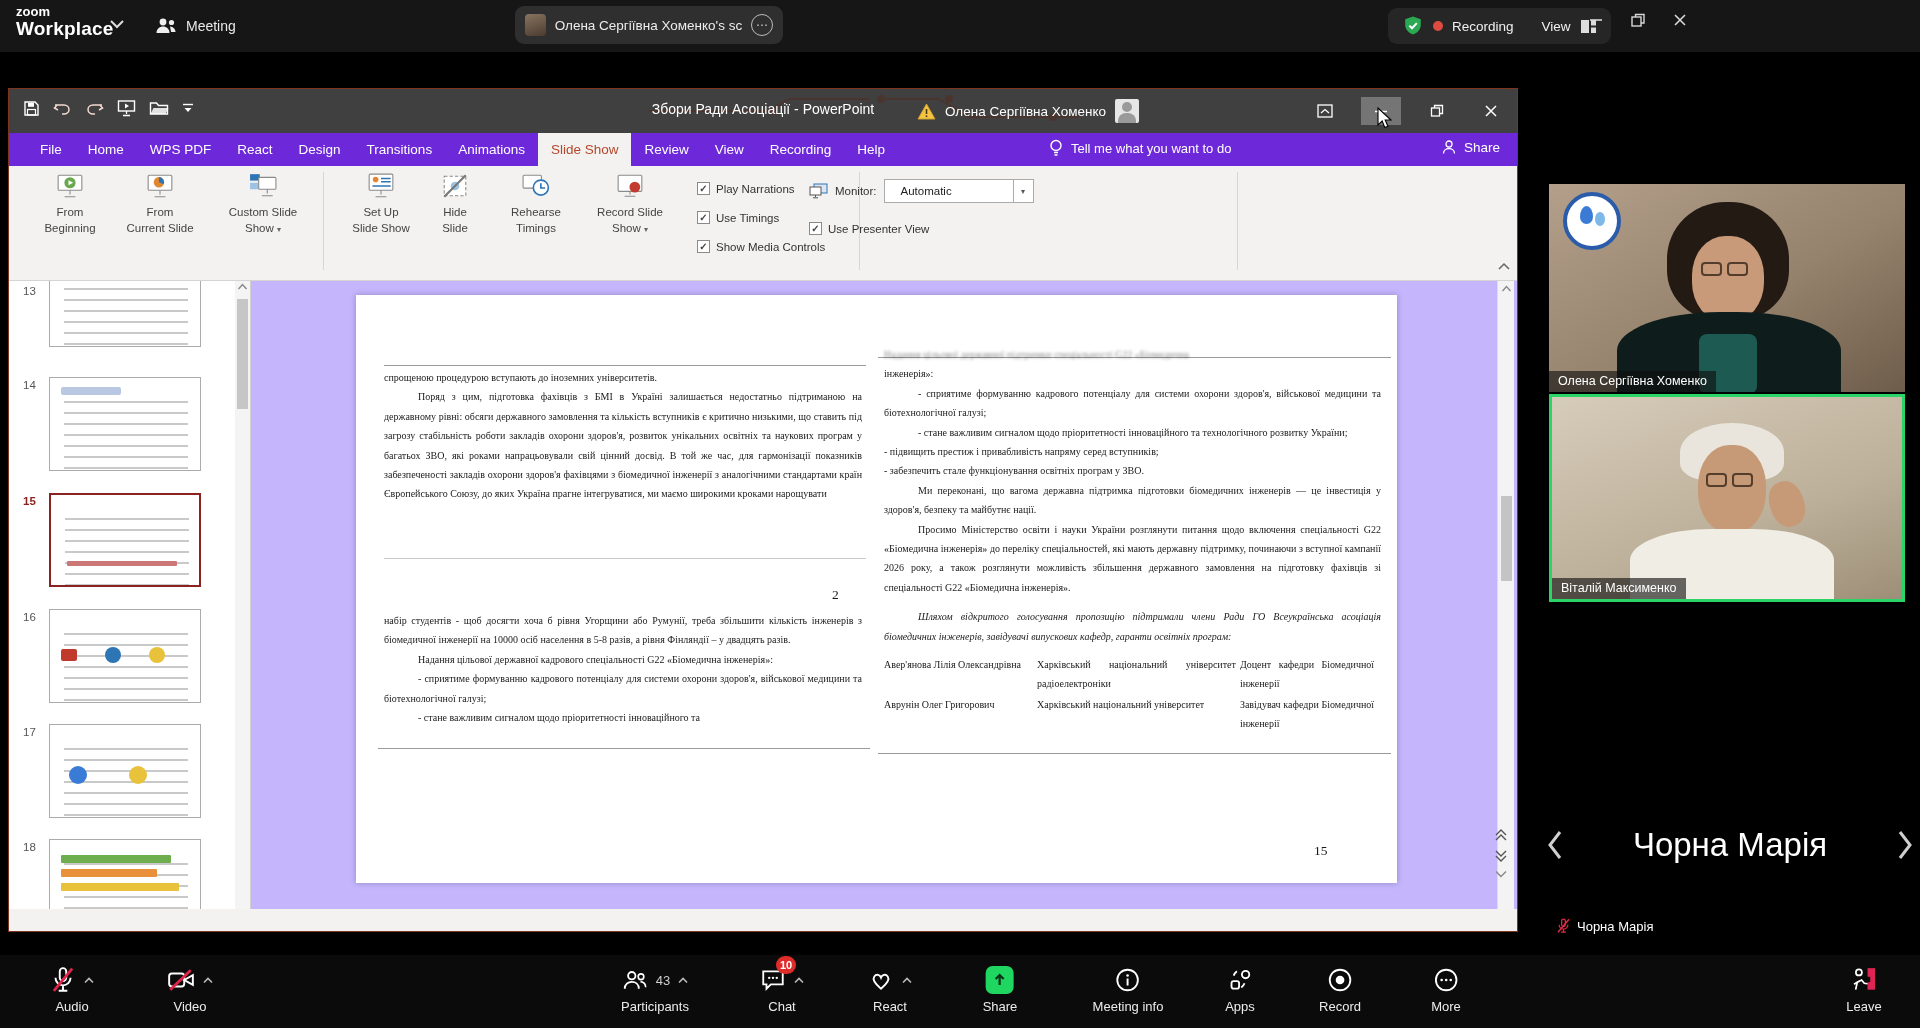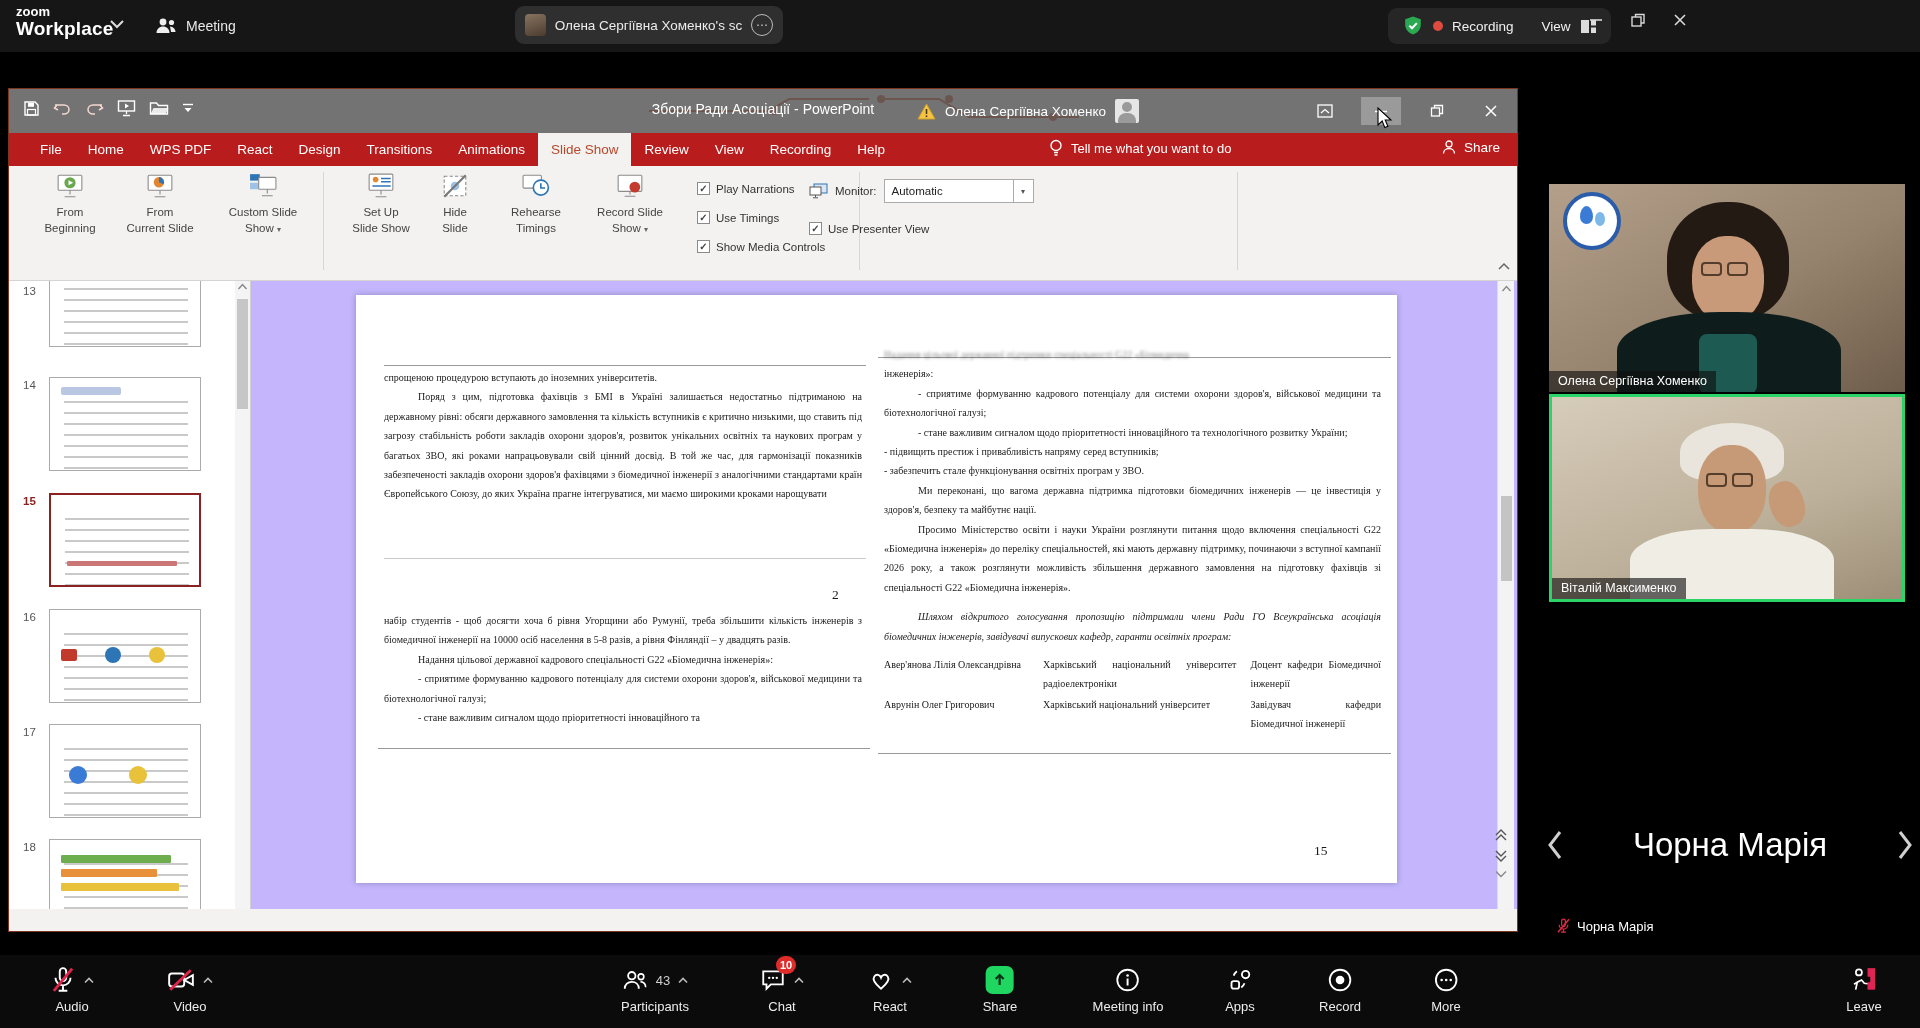--- a/index.html
+++ b/index.html
@@ -17,48 +17,48 @@
   .scr-tab .av { width:22px; height:22px; border-radius:4px; background:linear-gradient(160deg,#8a7360,#4a3c30); }
   .scr-tab .t { color:#ececec; font-size:13.5px; white-space:nowrap; overflow:hidden; }
   .scr-tab .dots { width:22px; height:22px; border-radius:50%; border:1.4px solid #bbb; color:#ccc; font-size:12px; display:flex; align-items:center; justify-content:center; flex:0 0 auto; }
   .rec-pill { position:absolute; left:1388px; top:8px; height:36px; background:#262626; border-radius:9px; display:flex; align-items:center; padding:0 14px; gap:9px; }
   .rec-dot { width:10px; height:10px; border-radius:50%; background:#e04b40; }
   .rec-pill .lbl { color:#f0f0f0; font-size:13.5px; }
   .rec-pill .sep { width:10px; }
   .tb-win { position:absolute; top:12px; color:#d8d8d8; }
   
   .ppt { position:absolute; left:8px; top:88px; width:1510px; height:844px; background:#f3f2f1; border:1px solid #7d3520; }
-  .ttl { position:absolute; left:0; top:0; width:100%; height:44px; background:#737373; }
+  .ttl { position:absolute; left:0; top:0; width:100%; height:44px; background:#404040; }
   .qat { position:absolute; left:14px; top:10px; display:flex; align-items:center; gap:13px; }
   .ttl-text { position:absolute; left:0; top:12px; width:100%; text-align:center; color:#fff; font-size:14px; }
   .acct { position:absolute; left:908px; top:10px; display:flex; align-items:center; gap:9px; color:#fff; font-size:13.5px; }
   .acct .avbox { width:24px; height:24px; background:#e6e6e6; border-radius:2px; position:relative; overflow:hidden; }
   .acct .avbox:before { content:""; position:absolute; left:7px; top:3px; width:10px; height:10px; border-radius:50%; background:#9a9a9a; }
   .acct .avbox:after { content:""; position:absolute; left:3px; top:14px; width:18px; height:12px; border-radius:8px 8px 0 0; background:#9a9a9a; }
   .circuit { position:absolute; left:640px; top:0; opacity:.35; }
   .wbtn { position:absolute; top:8px; width:40px; height:28px; display:flex; align-items:center; justify-content:center; }
   .wbtn.hl { background:rgba(255,255,255,.28); }
   .cursor { position:absolute; left:1368px; top:18px; z-index:5; }
-  .tabsrow { position:absolute; left:0; top:44px; width:100%; height:33px; background:#b91c1c; display:flex; align-items:flex-end; padding-left:18px; }
+  .tabsrow { position:absolute; left:0; top:44px; width:100%; height:33px; background:#6d28d9; display:flex; align-items:flex-end; padding-left:18px; }
   .rtab { color:#fff; font-size:13.5px; height:33px; display:flex; align-items:center; padding:0 13px; }
   .rtab.active { background:#f3f2f1; color:#b7472a; }
   .tellme { position:absolute; left:1040px; top:50px; display:flex; align-items:center; gap:8px; color:#fff; font-size:13px; }
   .ppt-share { position:absolute; left:1432px; top:50px; display:flex; align-items:center; gap:7px; color:#fff; font-size:13.5px; }
   
   .ribbon { position:absolute; left:0; top:77px; width:100%; height:115px; background:#f3f2f1; border-bottom:1px solid #d6d4d2; }
   .rdiv { position:absolute; top:6px; width:1px; height:98px; background:#d8d6d4; }
   .rb-btn { position:absolute; top:6px; text-align:center; color:#444; font-size:11.5px; line-height:1.35; cursor:default; }
   .rb-btn .ic { display:flex; justify-content:center; margin-bottom:5px; }
   .rb-btn .caret { color:#666; font-size:8px; }
   .rgl { position:absolute; top:92px; color:#6a6a6a; font-size:11px; text-align:center;margin-top:21px; }
   .rcb { position:absolute; display:flex; align-items:center; gap:6px; font-size:11.5px; color:#333; }
   .rcb .box { width:13px; height:13px; background:#fff; border:1px solid #8a8a8a; color:#444; font-size:10px; line-height:11px; text-align:center; font-weight:bold; }
   .mon-row { position:absolute; left:800px; top:13px; display:flex; align-items:center; gap:7px; font-size:11.5px; color:#333; }
   .mon-dd { width:150px; height:24px; background:#fff; border:1px solid #ababab; display:flex; align-items:center; }
-  .mon-dd .val { flex:1; padding-left:7px; font-size:11.5px; color:#222; }
+  .mon-dd .val { flex:1; padding-left:16px; font-size:11.5px; color:#222; }
   .mon-dd .btn { width:20px; height:100%; border-left:1px solid #ababab; display:flex; align-items:center; justify-content:center; color:#555; font-size:8px; }
   .collapse { position:absolute; left:1489px; top:96px; color:#666; }
   
   .pbody { position:absolute; left:0; top:192px; width:100%; height:628px; background:#c4b5fd; }
   .thumbs { position:absolute; left:0; top:0; width:242px; height:628px; background:#fff; border-right:1px solid #d0d0d0; overflow:hidden; }
   .titem { position:absolute; left:0; width:100%; }
   .titem .num { position:absolute; left:14px; top:2px; font-size:11.5px; color:#555; }
   .titem .box { position:absolute; left:40px; top:0; width:152px; height:94px; background:#fff; border:1px solid #ababab;
     background-image:repeating-linear-gradient(#fff 0 9px, #c9c9c9 9px 11px); background-size:124px 100%; background-position:14px 14px; background-repeat:no-repeat; }
   .titem.sel .box { border:2px solid #8b2222; }
@@ -74,21 +74,21 @@
   
   .page { position:absolute; left:105px; top:14px; width:1041px; height:588px; background:#fff; box-shadow:0 0 6px rgba(0,0,0,.25); overflow:hidden; font-family:"Liberation Serif",serif; color:#1a1a1a; }
   .hr { position:absolute; height:1px; background:#9a9a9a; }
   .scol { position:absolute; text-align:justify; font-size:10px; line-height:19.4px; }
   .scol p { margin:0; }
   .ind { text-indent:34px; }
   .pgnum { position:absolute; font-size:13.5px; }
   .cutline { filter:blur(1.6px); opacity:.55; white-space:nowrap; overflow:hidden; }
   .itpar { font-style:italic; }
   .stable { margin-top:9px; }
-  .strow { display:flex; gap:14px; margin-bottom:2px; }
+  .strow { display:flex; gap:4px; margin-bottom:2px; }
   .stc { line-height:19px; }
   .c1 { width:30%; } .c2 { width:40%; } .c3 { width:27%; }
   .vote { position:absolute; left:0; top:486px; width:100%; text-align:center; font-family:"Liberation Serif",serif; font-style:italic; font-size:23px; color:#b00000; text-decoration:underline; letter-spacing:.3px; }
   
   .tile { position:absolute; left:1549px; width:356px; height:208px; overflow:hidden; background:#6b5a49; }
   .tile1 { top:184px; background:linear-gradient(150deg,#b4a08a 0%,#96836d 55%,#6e5d4b 100%); }
   .tile2 { top:394px; background:linear-gradient(160deg,#d6ccba 0%,#bdb09a 60%,#9d8f77 100%); border:3px solid #2bd467; }
   .nlabel { position:absolute; left:0; bottom:0; background:rgba(15,15,15,.62); color:#fff; font-size:12.5px; padding:3px 9px 4px; }
   .emblem { position:absolute; left:14px; top:8px; width:58px; height:58px; border-radius:50%; background:#fff; border:4px solid #2a5caa; }
   .emblem:before { content:""; position:absolute; left:13px; top:10px; width:13px; height:18px; background:#3a7bd5; border-radius:50% 50% 50% 50%/60% 60% 40% 40%; }

